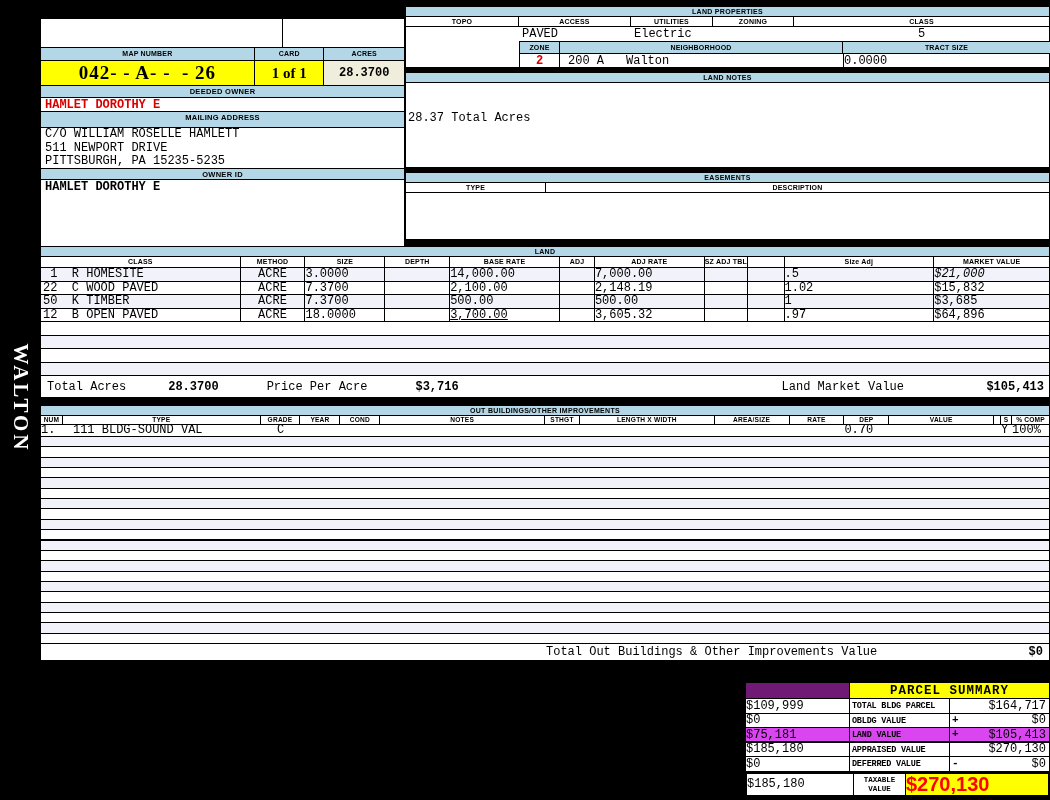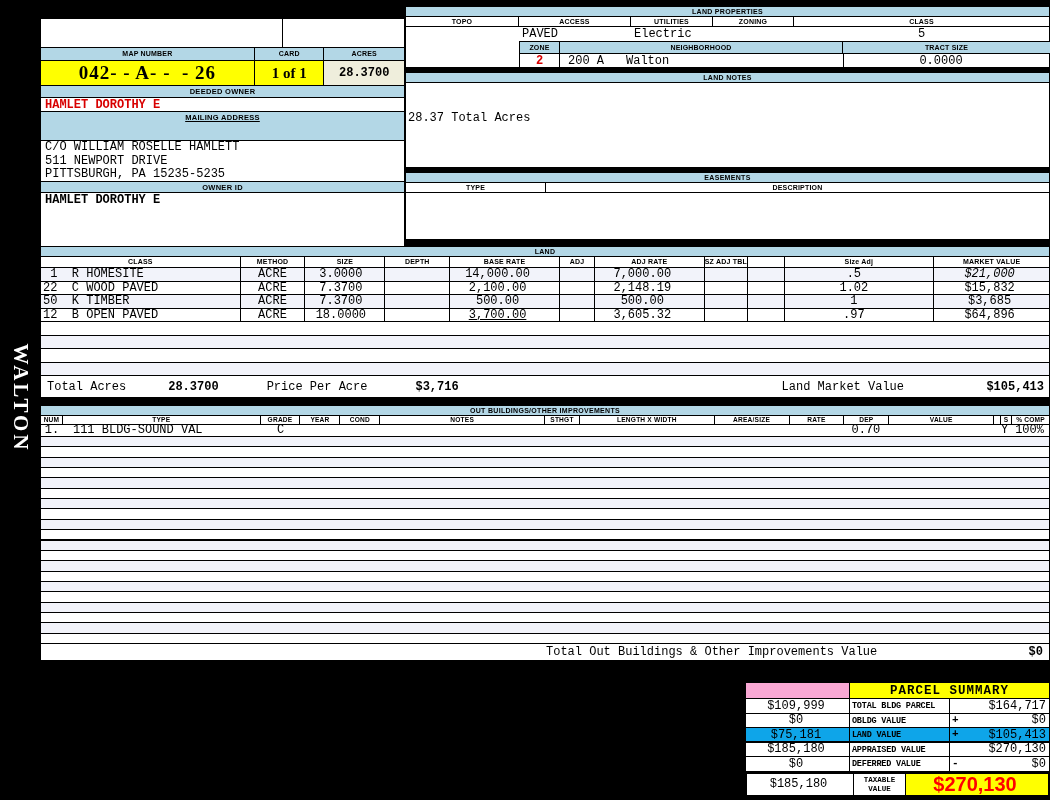--- a/index.html
+++ b/index.html
@@ -7,21 +7,21 @@
           font-family:"Liberation Sans",sans-serif;color:#000;}
   .panel{position:absolute;background:#fff;border:1px solid #000;box-sizing:border-box;}
   .band{background:#b3d7e6;font:bold 7.5px "Liberation Sans",sans-serif;text-align:center;
         letter-spacing:.3px;border-bottom:1px solid #000;box-sizing:border-box;}
   .row{display:flex;box-sizing:border-box;border-bottom:1px solid #000;}
   .cell{box-sizing:border-box;border-right:1px solid #000;overflow:hidden;white-space:pre;}
   .cell:last-child{border-right:none;}
   .hdr{font:bold 7px "Liberation Sans",sans-serif;text-align:center;letter-spacing:.2px;}
   .mono{font-family:"Liberation Mono","DejaVu Sans Mono",monospace;font-size:12px;}
   .bold{font-weight:bold;}
-  .right{text-align:center;}
+  .right{text-align:left;}
   .center{text-align:center;}
   .red{color:#d80000;}
   .nob{border-bottom:none;}
   .tint{background:#f2f3fa;}
   .mapnum{font:bold 19px "Liberation Serif",serif;letter-spacing:1px;}
   .cardval{font:bold 15px "Liberation Serif",serif;}
   .yellow{background:#ffff00;}
   .cream{background:#efeedc;}
   
   .stripes{box-sizing:border-box;
@@ -70,21 +70,21 @@
       <div class="cell hdr" style="width:70px;line-height:12px;">CARD</div>
       <div class="cell hdr" style="width:80px;line-height:12px;">ACRES</div>
     </div>
     <div class="row" style="height:25px;">
       <div class="cell yellow mapnum center" style="width:215px;line-height:24px;">042- - A- -  - 26</div>
       <div class="cell yellow cardval center" style="width:70px;line-height:24px;">1 of 1</div>
       <div class="cell cream mono bold center" style="width:80px;line-height:24px;">28.3700</div>
     </div>
     <div class="band" style="height:12px;line-height:12px;">DEEDED OWNER</div>
     <div class="row mono bold red" style="height:14px;line-height:14px;padding-left:4px;">HAMLET DOROTHY E</div>
-    <div class="band" style="height:29px;line-height:12px;text-decoration:underline;">MAILING ADDRESS</div>
+    <div class="band" style="height:16px;line-height:12px;">MAILING ADDRESS</div>
     <div class="row mono" style="height:41px;display:block;padding-left:4px;line-height:13.5px;">
       <div>C/O WILLIAM ROSELLE HAMLETT</div>
       <div>511 NEWPORT DRIVE</div>
       <div>PITTSBURGH, PA 15235-5235</div>
     </div>
     <div class="band" style="height:11px;line-height:11px;">OWNER ID</div>
     <div class="mono bold" style="height:15px;line-height:15px;padding-left:4px;">HAMLET DOROTHY E</div>
   </div>
 
   <div class="panel" style="left:405px;top:6px;width:645px;height:62px;">
@@ -252,41 +252,41 @@
     <div class="stripes" style="height:207px;"></div>
     <div class="mono" style="display:flex;height:17px;line-height:17px;border-top:1px solid #000;">
       <span style="width:505px;"></span>
       <span>Total Out Buildings &amp; Other Improvements Value</span>
       <span style="flex:1;"></span>
       <span class="bold" style="padding-right:6px;">$0</span>
     </div>
   </div>
 
   <div class="panel" style="left:745px;top:682px;width:305px;height:115px;background:#000;border:none;">
-    <div class="row" style="height:17px;background:#f9a8d4;border:1px solid #000;">
+    <div class="row" style="height:17px;background:#701a75;border:1px solid #000;">
       <div class="ps-prev"></div>
       <div class="yellow bold center" style="flex:1;font:bold 12.5px 'Liberation Mono',monospace;line-height:16px;letter-spacing:1px;">PARCEL SUMMARY</div>
     </div>
     <div class="row mono" style="height:15px;line-height:14px;background:#fff;border:1px solid #000;border-top:none;">
       <div class="ps-prev right" style="padding-right:3px;">$109,999</div>
       <div class="ps-label">TOTAL BLDG PARCEL</div>
       <div class="ps-opval">
           <span class="ps-op"></span>
           <span class="ps-val">$164,717</span>
         </div>
     </div>
     <div class="row mono" style="height:14px;line-height:13px;background:#fff;border:1px solid #000;border-top:none;">
       <div class="ps-prev right" style="padding-right:3px;">$0</div>
       <div class="ps-label">OBLDG VALUE</div>
       <div class="ps-opval">
           <span class="ps-op">+</span>
           <span class="ps-val">$0</span>
         </div>
     </div>
-    <div class="row mono" style="height:15px;line-height:14px;background:#0ea5e9;border:1px solid #000;border-top:none;border-bottom:2px solid #000;">
+    <div class="row mono" style="height:15px;line-height:14px;background:#d946ef;border:1px solid #000;border-top:none;border-bottom:2px solid #000;">
       <div class="ps-prev right" style="padding-right:3px;">$75,181</div>
       <div class="ps-label">LAND VALUE</div>
       <div class="ps-opval">
           <span class="ps-op">+</span>
           <span class="ps-val">$105,413</span>
         </div>
     </div>
     <div class="row mono" style="height:14px;line-height:13px;background:#fff;border:1px solid #000;border-top:none;">
       <div class="ps-prev right" style="padding-right:3px;">$185,180</div>
       <div class="ps-label">APPRAISED VALUE</div>

